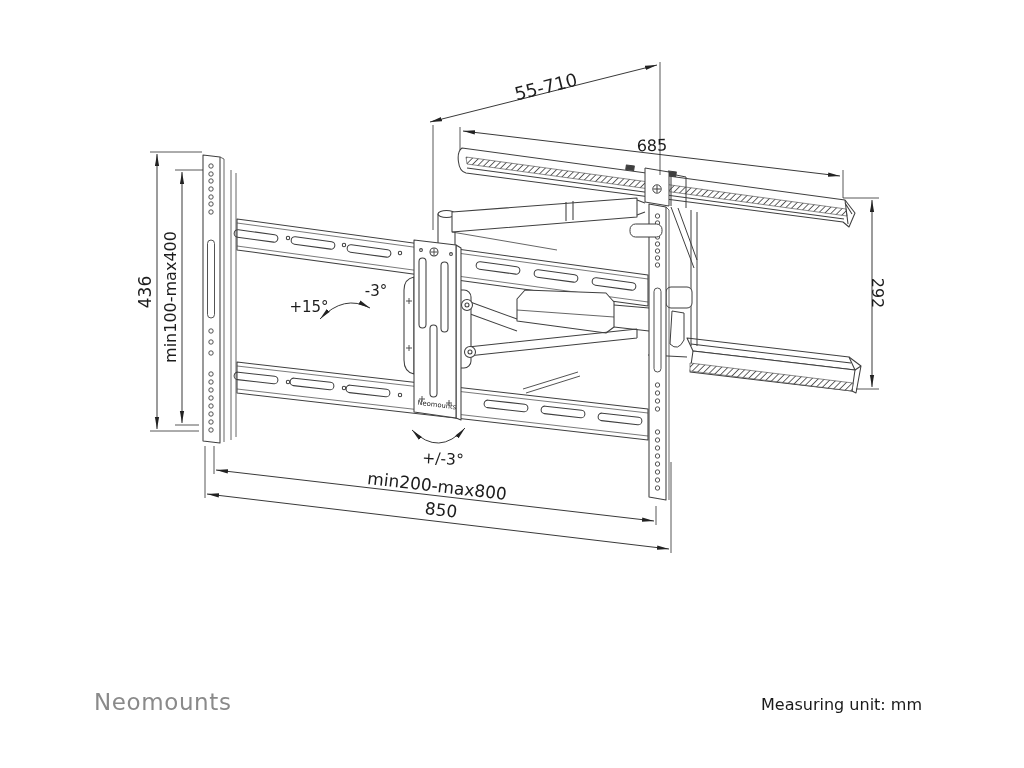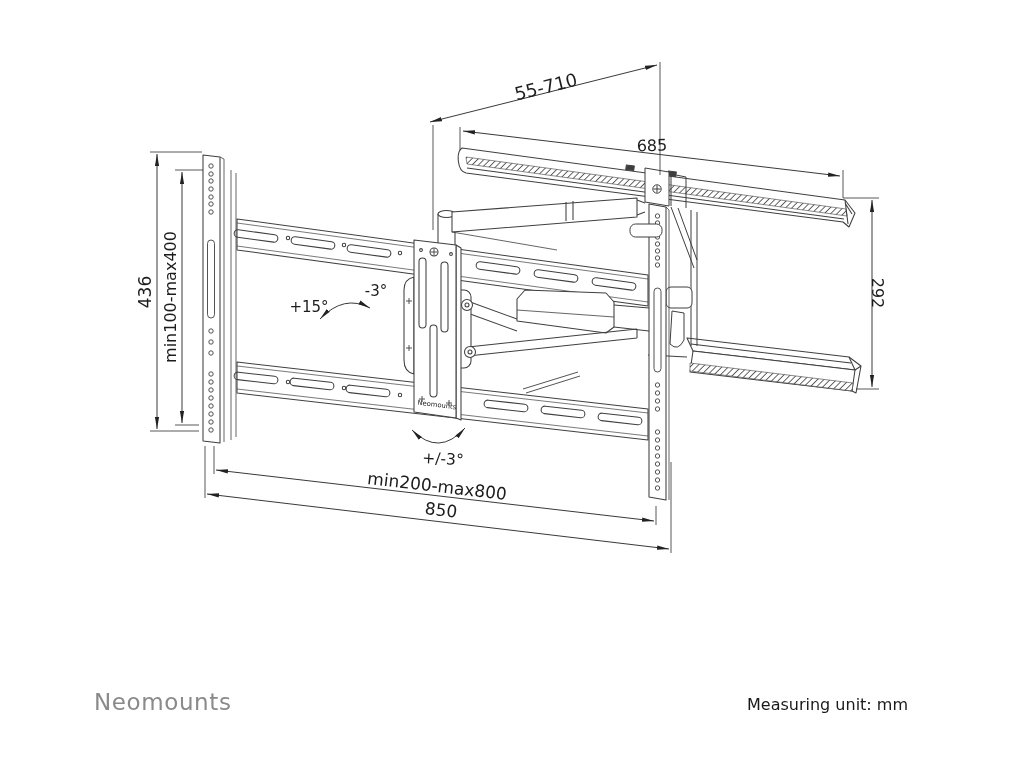--- a/index.html
+++ b/index.html
@@ -7,21 +7,21 @@
     position:relative;width:1024px;height:768px;background:#ffffff;
     font-family:"DejaVu Sans","Liberation Sans",sans-serif;overflow:hidden;
   }
   svg{position:absolute;left:0;top:0;}
   .dim-text{fill:#1c1c1c;font-family:"DejaVu Sans","Liberation Sans",sans-serif;}
   .footer-brand{
     position:absolute;left:94px;top:689px;font-size:23px;letter-spacing:.6px;
     color:#8a8a8a;font-weight:500;
   }
   .footer-unit{
-    position:absolute;right:116px;top:695px;font-size:16px;color:#1a1a1a;
+    position:absolute;right:102px;top:695px;font-size:16px;color:#1a1a1a;
   }
 </style>
 </head>
 <body>
 
 <div class="stage">
 <svg width="1024" height="768" viewBox="0 0 1024 768">
   <defs>
     <pattern id="hatch" patternUnits="userSpaceOnUse" width="4.5" height="4.5" patternTransform="rotate(45)">
       <rect width="4.5" height="4.5" fill="#ffffff"></rect>

